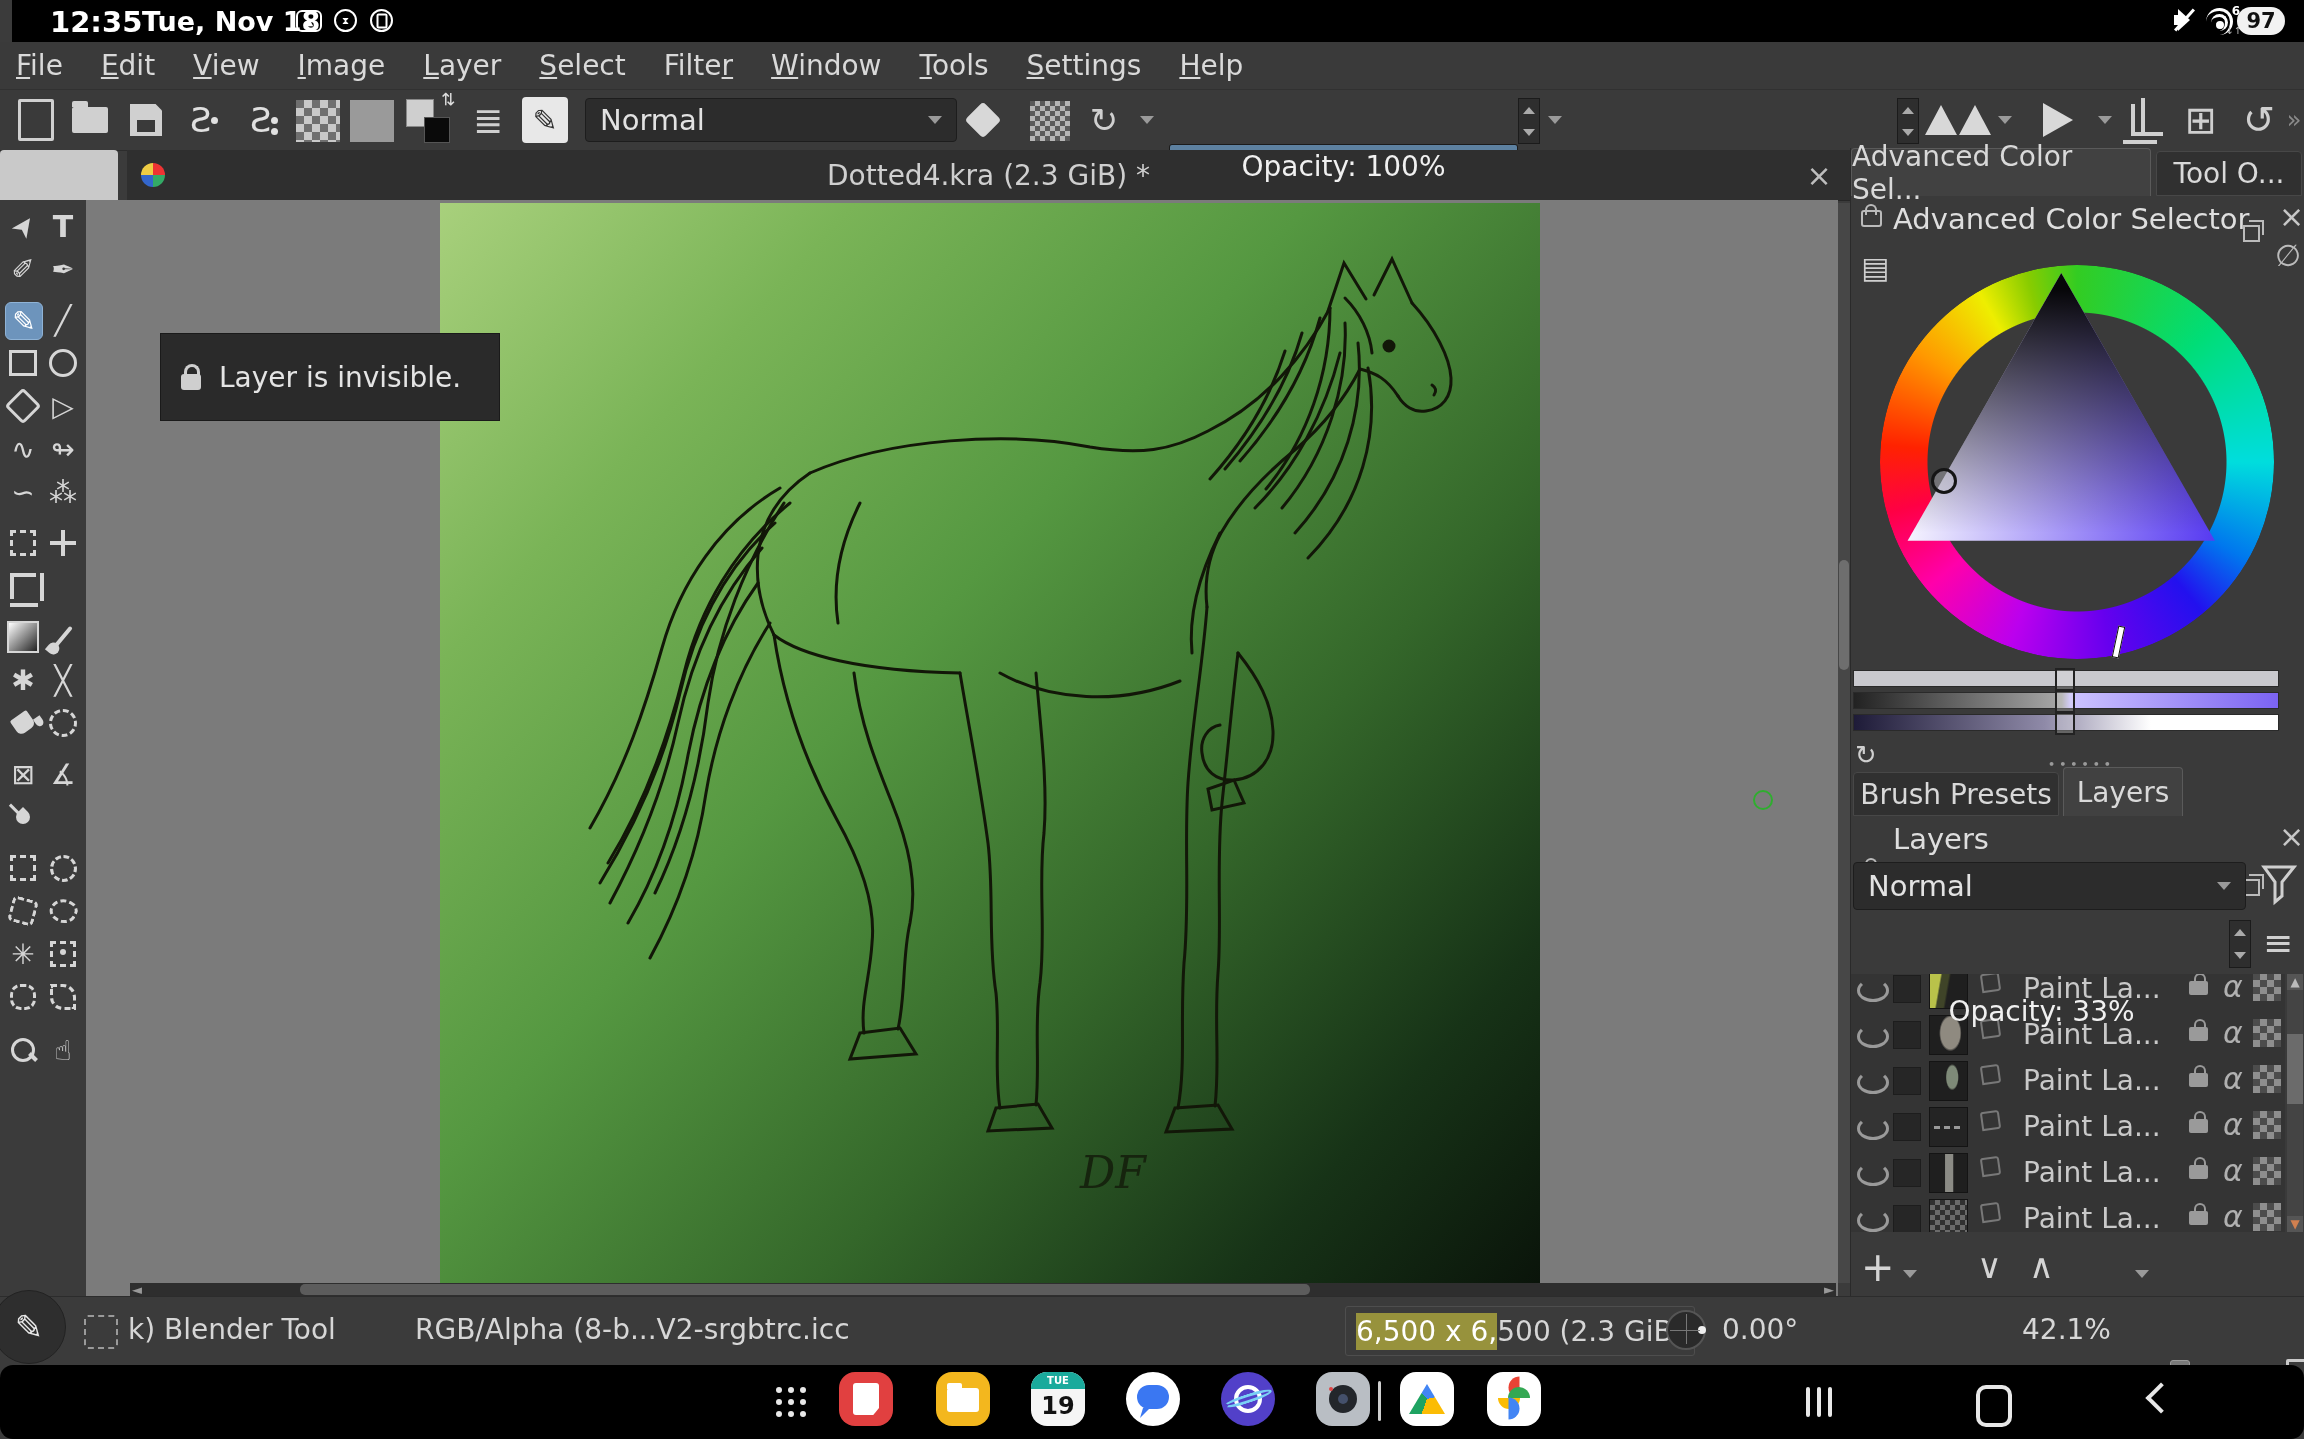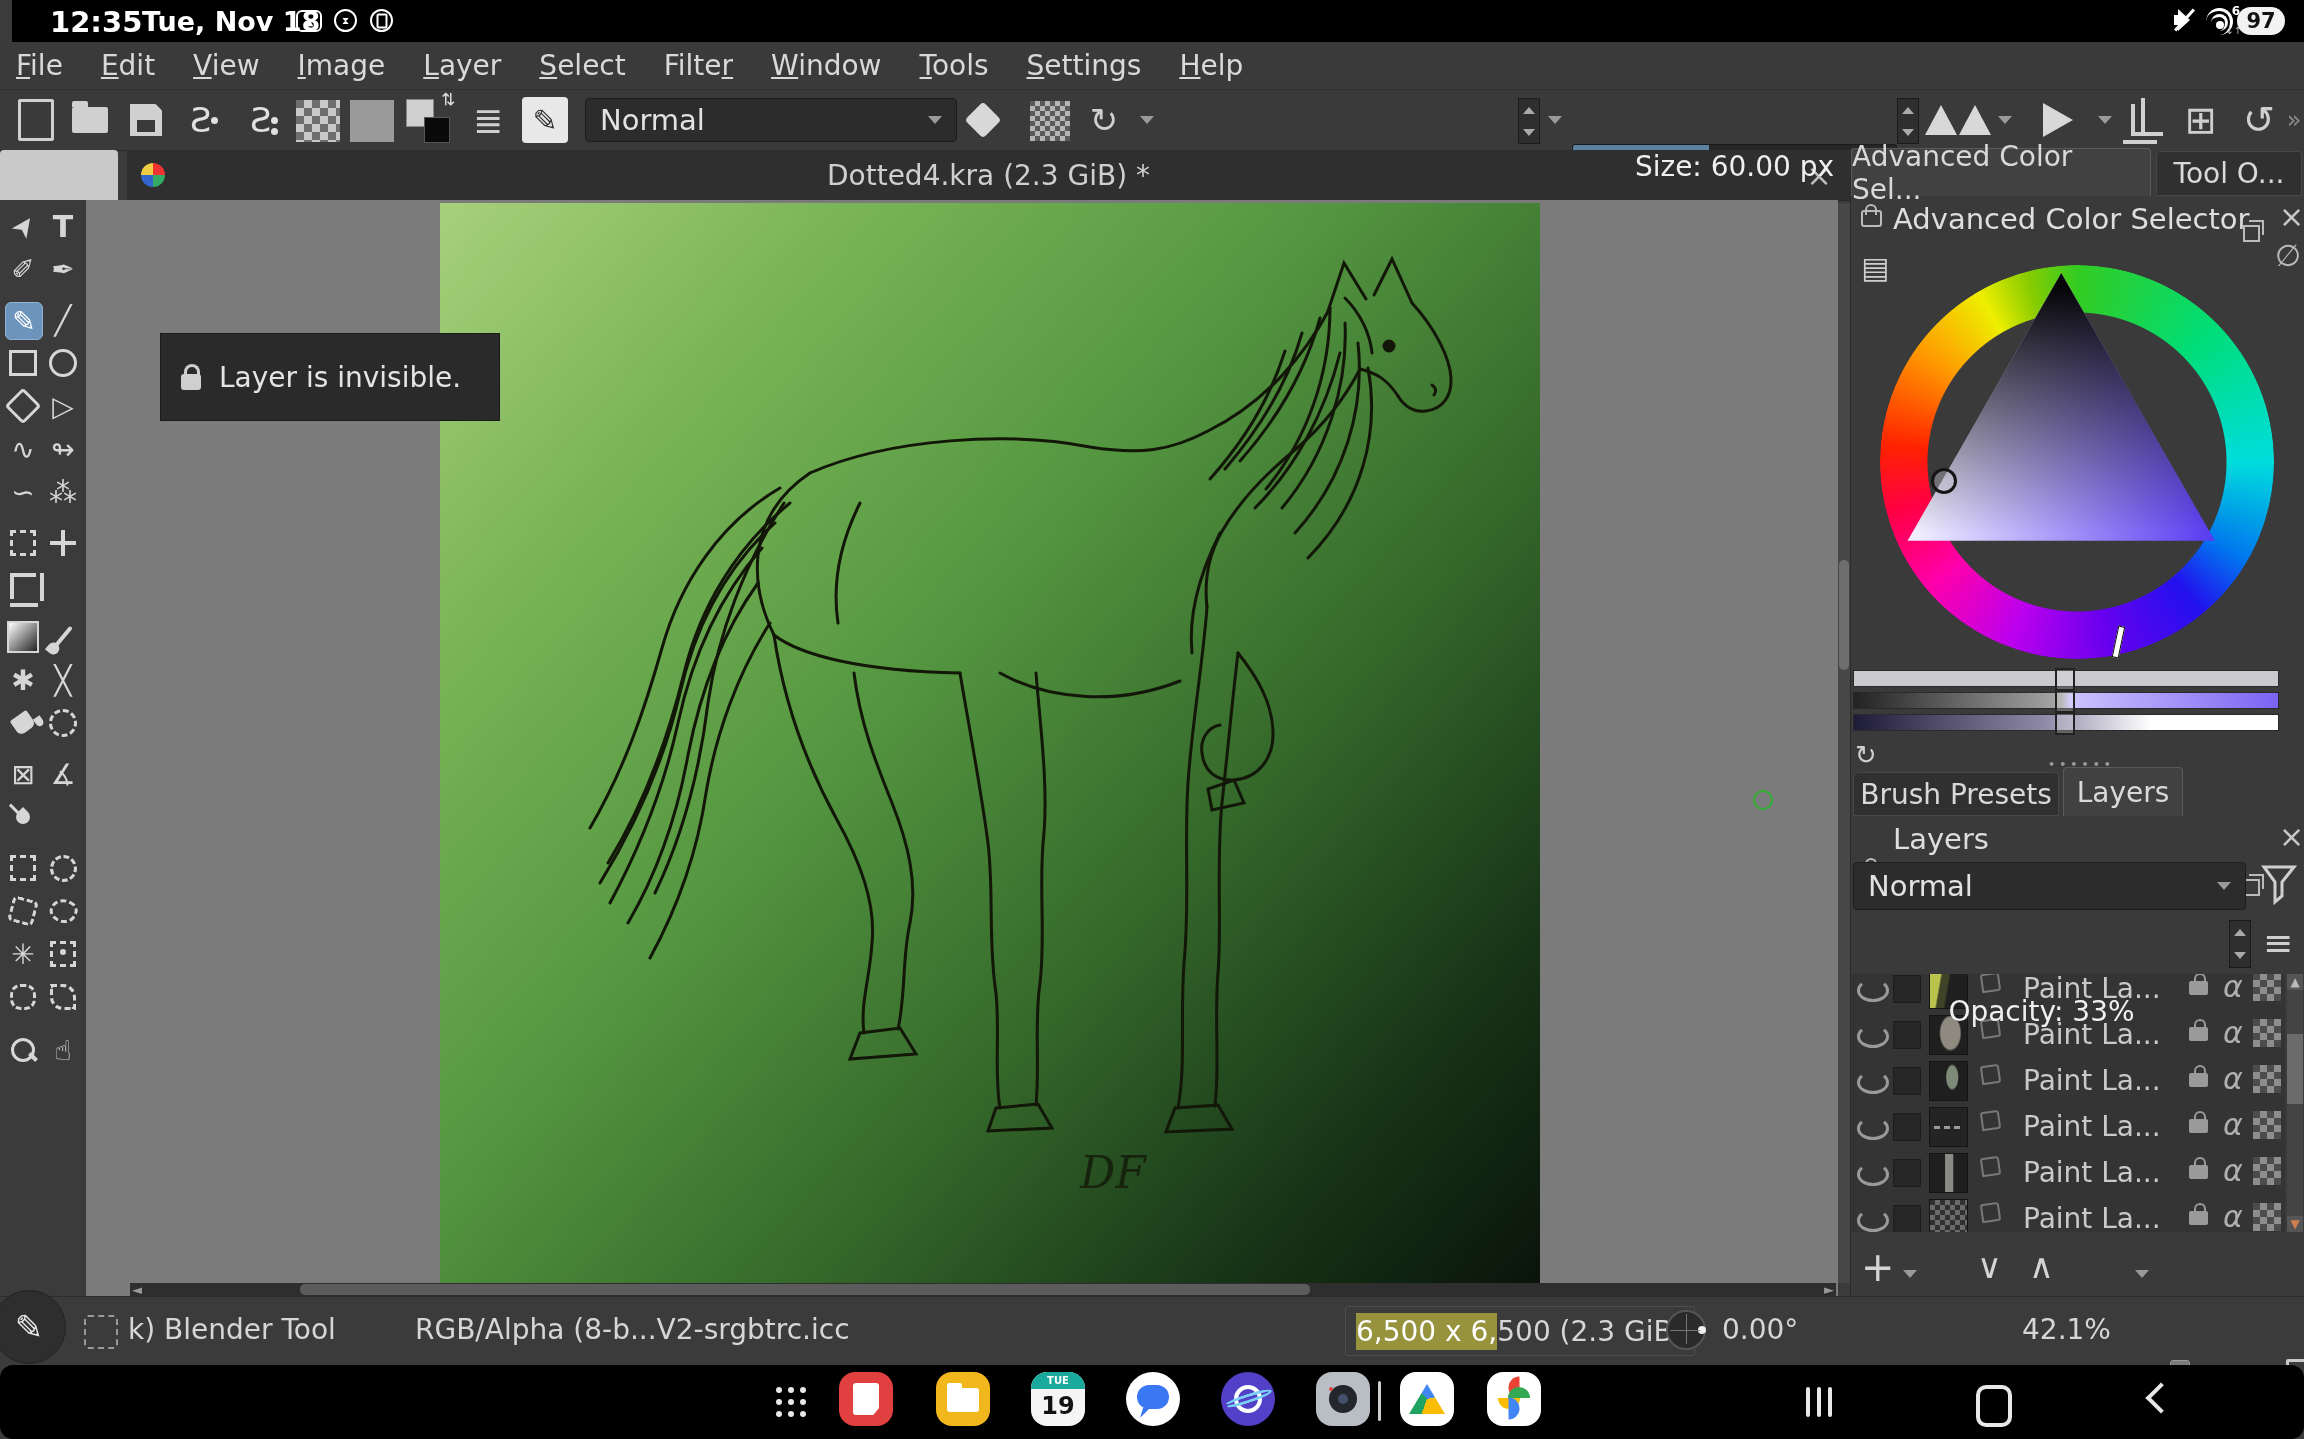--- a/index.html
+++ b/index.html
@@ -298,29 +298,29 @@
       <span class="caret"></span>
       </div>
     <div class="abs tbtn ctr" style="left:960px;width:46px;">
         <span class="eraser"></span>
       </div>
     <div class="abs checker-sm" style="left:1030px;top:11px;width:40px;height:40px;"></div>
     <div class="abs tbtn ctr ic" style="left:1082px;width:44px;font-size:34px;">
       <span>↻</span>
       </div>
     <div class="abs caret" style="left:1140px;top:26px;"></div>
+    <div class="abs slider" style="left:1169px;top:8px;width:347px;height:44px;">
+      <span class="fill" style="width:100%;"></span>
+      <span class="lbl" style="display:block;">Opacity: 100%</span>
+      </div>
     <div class="abs spin" style="left:1518px;top:8px;">
         <b class="up"></b>
         <b class="dn"></b>
       </div>
     <div class="abs caret" style="left:1548px;top:26px;"></div>
-    <div class="abs slider" style="left:1572px;top:8px;width:323px;height:44px;">
-      <span class="fill" style="width:42%;"></span>
-      <span class="lbl" style="display:block;">Size: 60.00 px</span>
-      </div>
     <div class="abs spin" style="left:1897px;top:8px;">
         <b class="up"></b>
         <b class="dn"></b>
       </div>
     <div class="abs tbtn ctr" style="left:1930px;width:56px;gap:2px;">
       <span class="tri-up"></span>
         <span class="tri-up" style="transform:scaleX(-1);"></span>
       </div>
     <div class="abs caret" style="left:1998px;top:26px;"></div>
     <div class="abs tbtn ctr" style="left:2030px;width:56px;">

